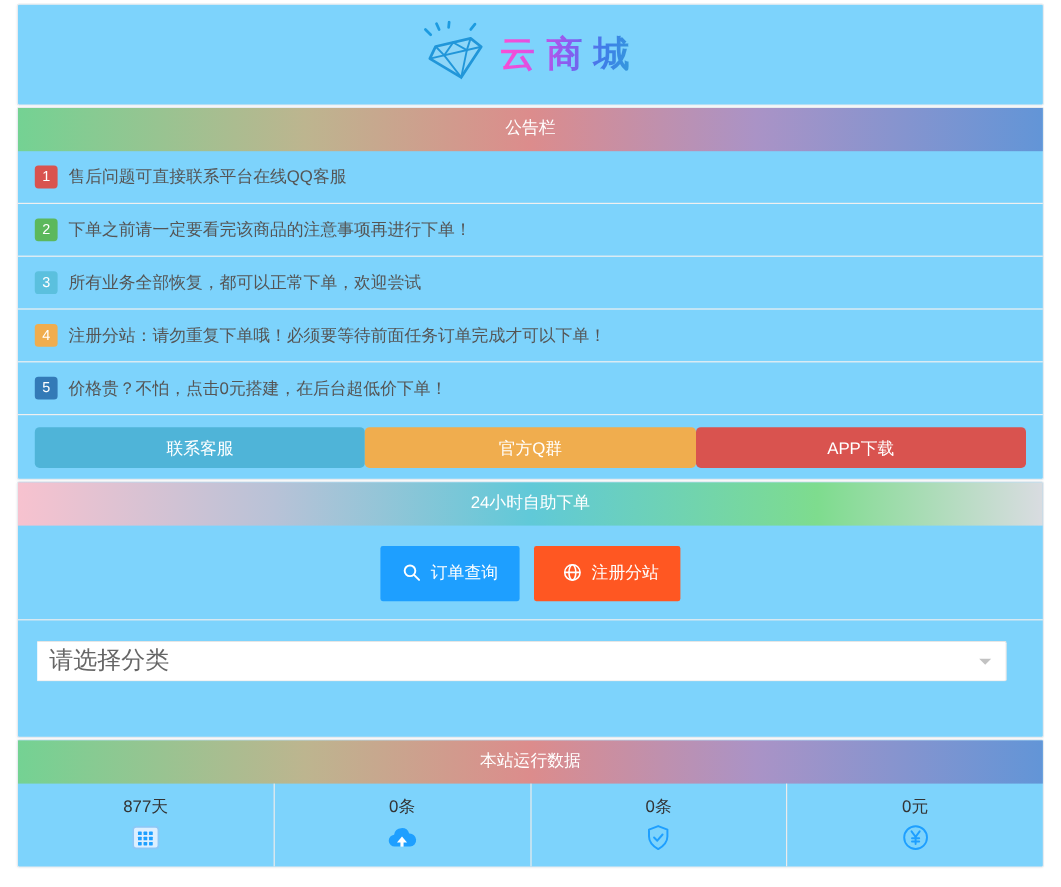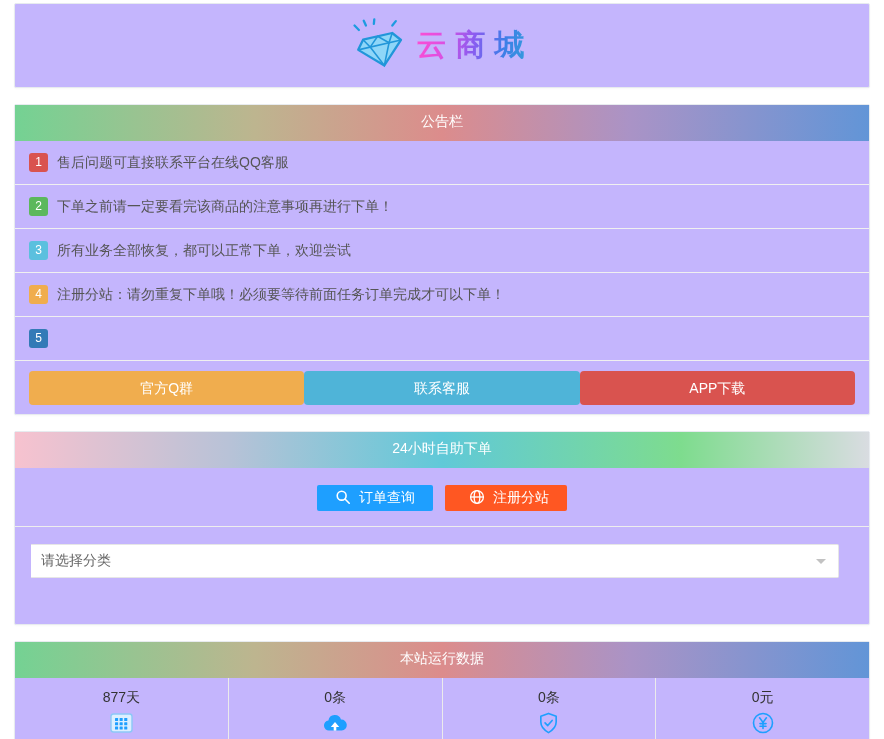--- a/index.html
+++ b/index.html
@@ -1,40 +1,40 @@
 <!DOCTYPE html>
 <html><head>
 <meta charset="utf-8">
 <style>
   html,body{margin:0;padding:0;background:#fff;font-family:"Liberation Sans","DejaVu Sans",sans-serif;}
   .page{width:856px;margin:3px auto 0;}
-  .card{background:#c4b5fd;border:1px solid #e7ebef;border-radius:2px;margin-bottom:16px;box-shadow:0 1px 2px rgba(0,0,0,.03);}
+  .card{background:#7dd3fc;border:1px solid #e7ebef;border-radius:2px;margin-bottom:1px;box-shadow:0 1px 2px rgba(0,0,0,.03);}
   
   .logo-card{height:83px;display:flex;align-items:center;justify-content:center;}
   .logo{display:flex;align-items:center;gap:8px;}
   .logo-text{font-size:30px;font-weight:bold;letter-spacing:9px;
     background:linear-gradient(100deg,#ff4dd2 0%,#e14fe0 22%,#8a5cf0 48%,#3f7ce8 72%,#2fa6d8 100%);
     -webkit-background-clip:text;background-clip:text;color:transparent;}
   
   .card-header{height:36px;line-height:33px;text-align:center;color:#fff;font-size:14px;}
   .grad-a{background:linear-gradient(90deg,#74d293 0%,#bdb58f 28%,#dc8c8c 50%,#aa93c6 72%,#6295d7 100%);}
   .grad-b{background:linear-gradient(90deg,#f7c2cf 0%,#b8c2d7 25%,#60c9d8 50%,#7edc8e 78%,#d9dce1 100%);}
   
   .notice-item{display:flex;align-items:center;padding:12px 14px;border-bottom:1px solid #f0f0f0;font-size:14px;color:#555;}
   .notice-badge{flex:none;min-width:19px;height:19px;line-height:19px;text-align:center;color:#fff;font-size:12px;border-radius:3px;margin-right:9px;}
   .notice-buttons{display:flex;padding:10px 14px 9px;}
   .notice-btn{flex:1;height:34px;line-height:34px;text-align:center;color:#fff;font-size:14px;border:none;border-radius:4px;cursor:pointer;padding:0;font-family:inherit;}
   
   .order-actions{display:flex;justify-content:center;gap:12px;padding:17px 0 15px;border-bottom:1px solid #eeeeee;}
-  .action-btn{display:inline-flex;align-items:center;gap:8px;height:26px;padding:0 18px;color:#fff;border:none;border-radius:2px;font-size:14px;cursor:pointer;font-family:inherit;}
+  .action-btn{display:inline-flex;align-items:center;gap:8px;height:46px;padding:0 18px;color:#fff;border:none;border-radius:2px;font-size:14px;cursor:pointer;font-family:inherit;}
   .btn-query{background:#1E9FFF;}
   .btn-register{background:#FF5722;padding-left:24px;}
   .order-form{display:flex;margin:17px 30px 46px 16px;}
   .form-label{width:95px;background:#fafafa;border:1px solid #e6e6e6;text-align:center;line-height:32px;height:32px;font-size:14px;color:#555;}
-  .form-select{flex:1;position:relative;border:1px solid #e6e6e6;border-left:none;border-radius:0 2px 2px 0;line-height:32px;height:32px;padding-left:10px;font-size:14px;color:#666;cursor:pointer;background:#fff;font-family:Liberation Serif, serif;}
+  .form-select{flex:1;position:relative;border:1px solid #e6e6e6;border-left:none;border-radius:0 2px 2px 0;line-height:32px;height:32px;padding-left:10px;font-size:20px;color:#666;cursor:pointer;background:#fff;}
   .select-arrow{position:absolute;right:12px;top:14px;width:0;height:0;border:5px solid transparent;border-top-color:#c2c2c2;}
   
   .stats-row{display:flex;}
   .stat{flex:1;text-align:center;padding:8px 0 11px;border-right:1px solid #ebebeb;}
   .stat:last-child{border-right:none;}
   .stat-value{font-size:14px;color:#333;line-height:23px;}
   .stat-icon{height:27px;display:flex;justify-content:center;align-items:center;}
 </style>
 </head>
 <body>
@@ -77,25 +77,26 @@
         <div class="notice-item">
           <span class="notice-badge" style="background: rgb(91, 192, 222);">3</span>
           <span>所有业务全部恢复，都可以正常下单，欢迎尝试</span>
         </div>
         <div class="notice-item">
           <span class="notice-badge" style="background: rgb(240, 173, 78);">4</span>
           <span>注册分站：请勿重复下单哦！必须要等待前面任务订单完成才可以下单！</span>
         </div>
         <div class="notice-item">
           <span class="notice-badge" style="background: rgb(51, 122, 183);">5</span>
+          <span>价格贵？不怕，点击0元搭建，在后台超低价下单！</span>
         </div>
       </div>
     <div id="notice-buttons" class="notice-buttons">
+        <button class="notice-btn" style="background: rgb(79, 180, 216);">联系客服</button>
         <button class="notice-btn" style="background: rgb(240, 173, 78);">官方Q群</button>
-        <button class="notice-btn" style="background: rgb(79, 180, 216);">联系客服</button>
         <button class="notice-btn" style="background: rgb(217, 83, 79);">APP下载</button>
       </div>
   </div>
 
   <div class="card">
     <div class="card-header grad-b">24小时自助下单</div>
     <div class="order-actions">
       <button class="action-btn btn-query">
         <span>
           <svg width="16" height="16" viewBox="0 0 18 18" fill="none" stroke="#ffffff" stroke-width="1.8" stroke-linecap="round">

